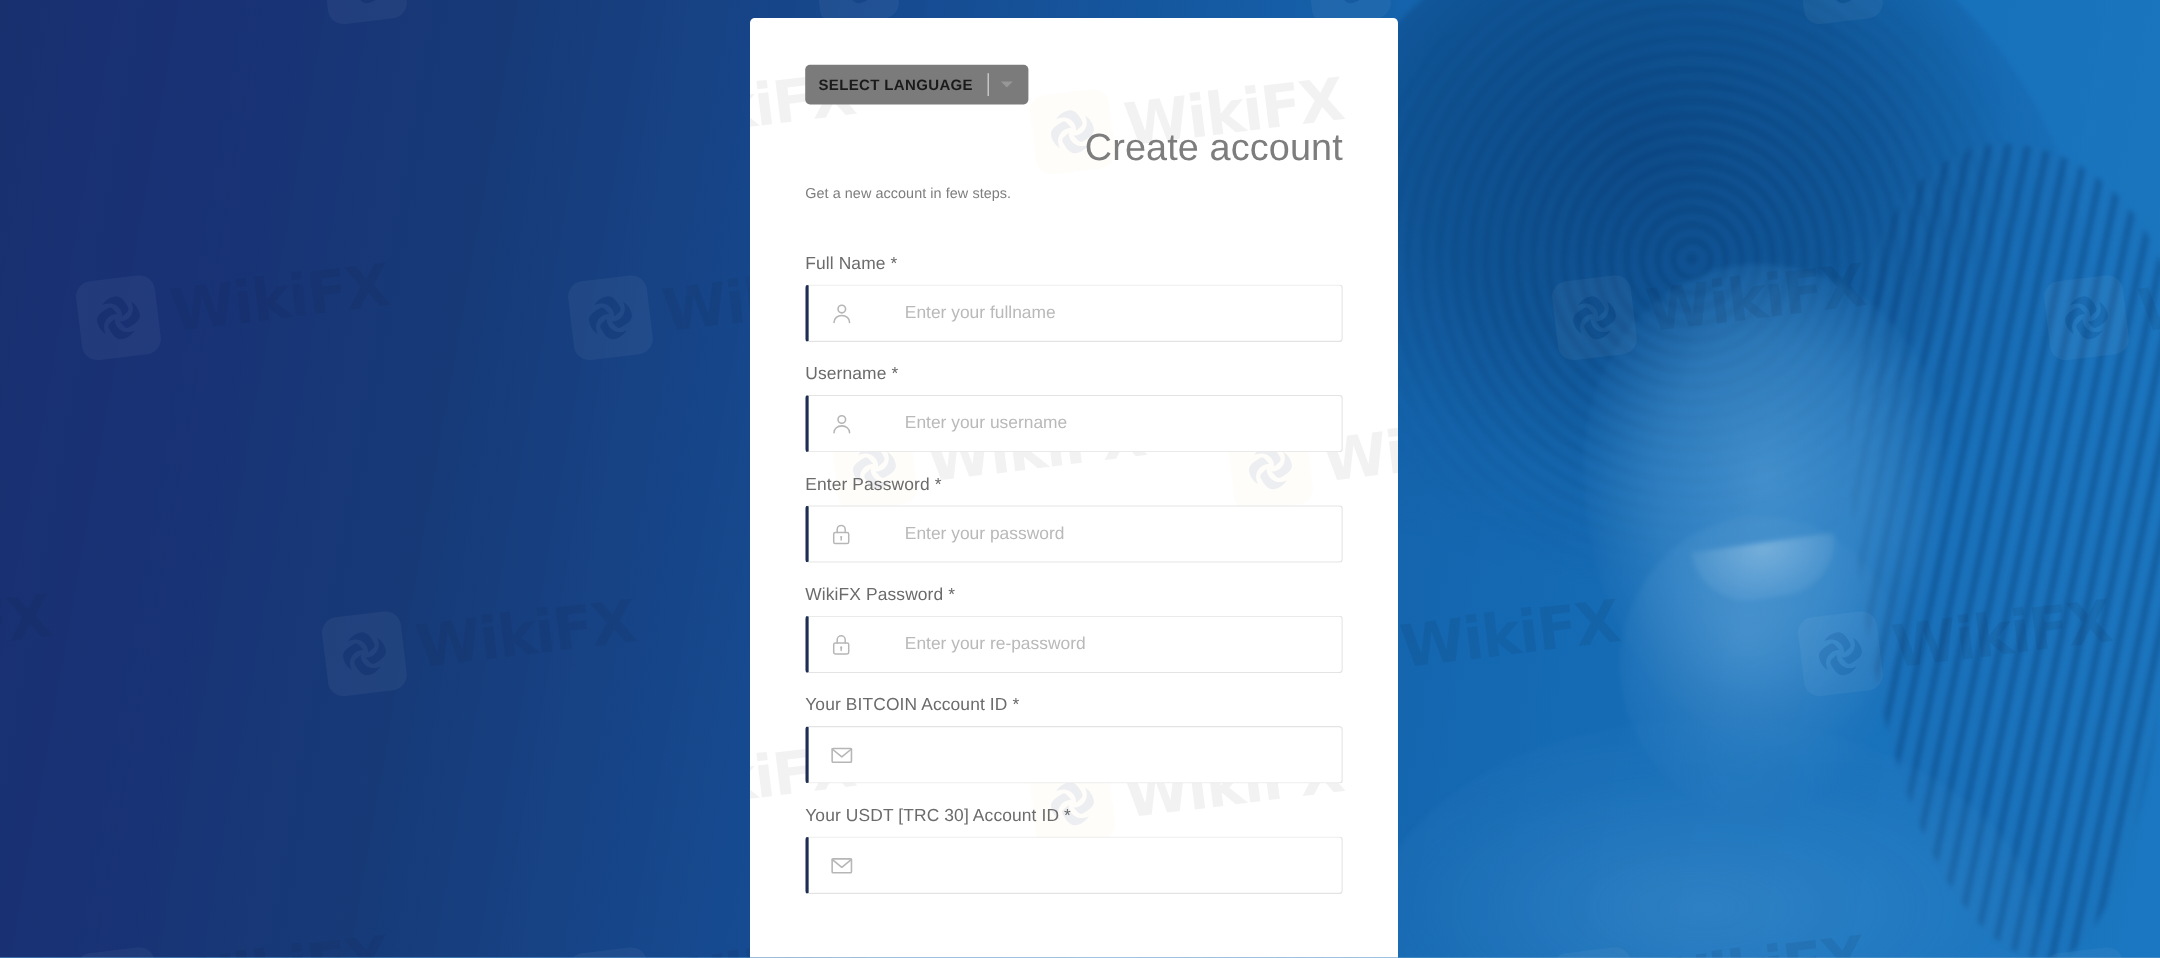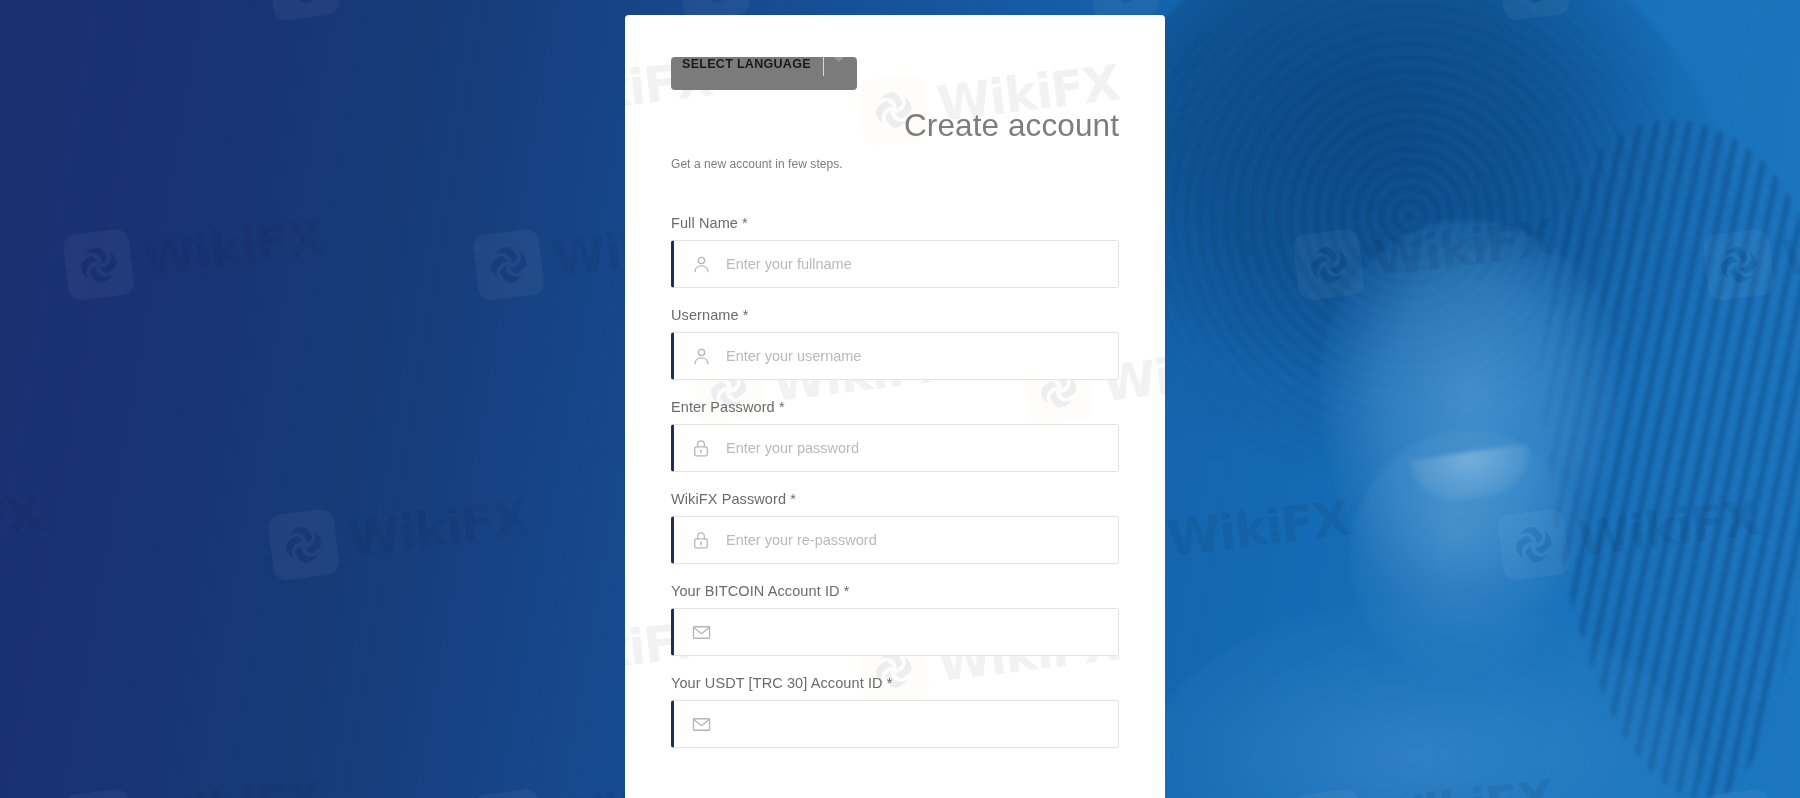--- a/index.html
+++ b/index.html
@@ -198,20 +198,21 @@
 
   .card-inner {
     position: relative;
     padding: 39px 46px 0 46px;
     z-index: 2;
   }
 
   
   .lang-select {
     display: inline-flex;
+    align-items: center;
     background: #7b7b7b;
     border-radius: 4px;
     height: 33px;
     padding: 0 9px 0 11px;
     cursor: pointer;
     user-select: none;
     border: none;
   }
   .lang-select-label {
     font-size: 12.5px;
@@ -270,20 +271,21 @@
   .input-wrap {
     display: flex;
     align-items: center;
     height: 48px;
     background: #ffffff;
     border: 1px solid #e3e3e3;
     border-left: 3px solid #1d2e52;
     border-radius: 3px;
     padding-left: 16px;
     cursor: text;
+    gap: 28px;
   }
   .input-icon {
     flex: none;
     width: 22px;
     display: flex;
     align-items: center;
     justify-content: center;
     margin-right: 14px;
     color: #b6b6b6;
   }

